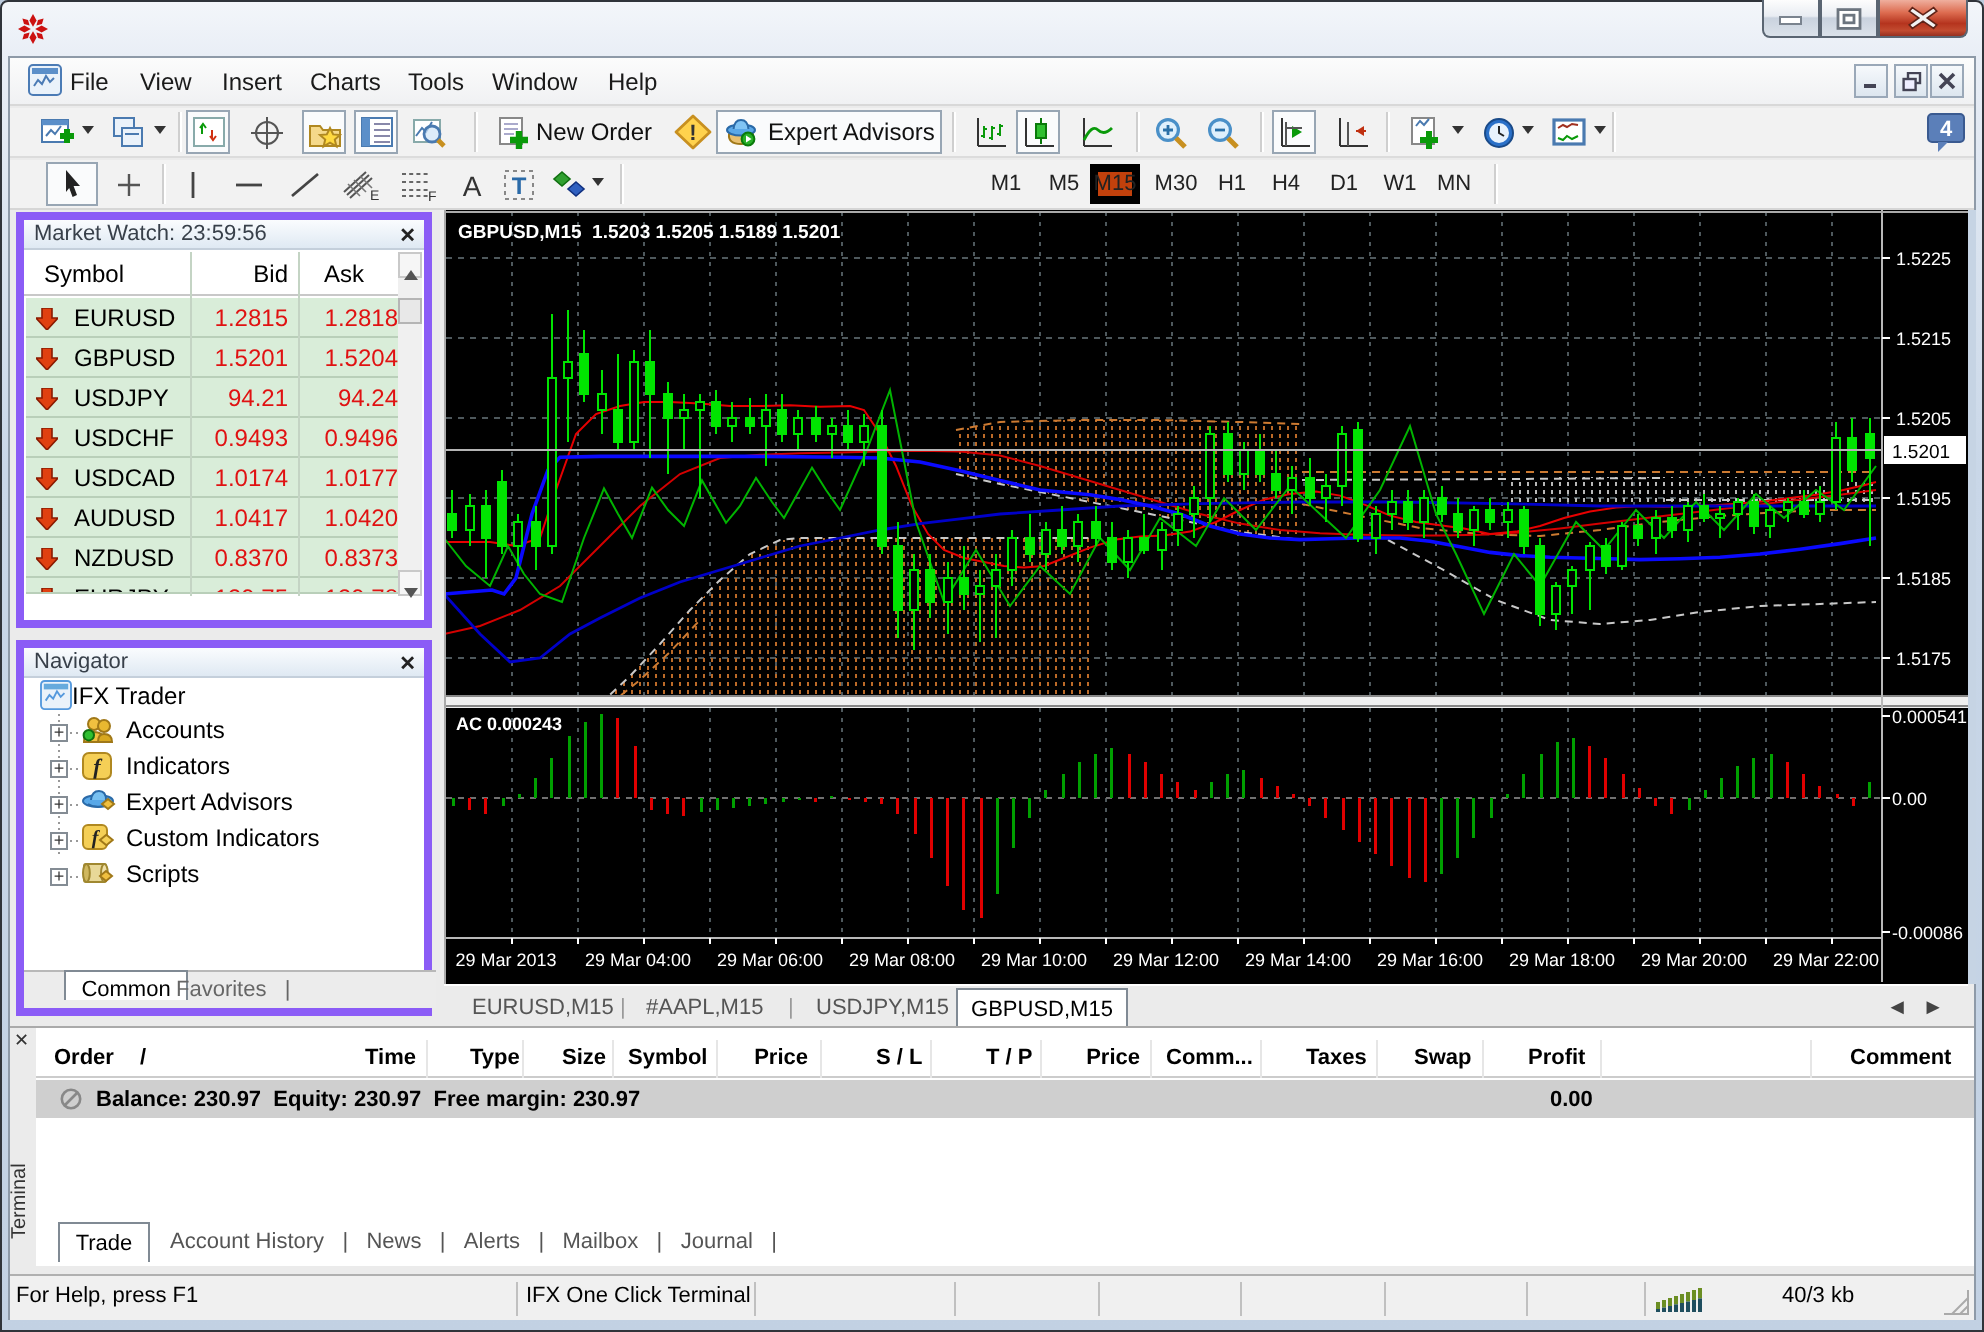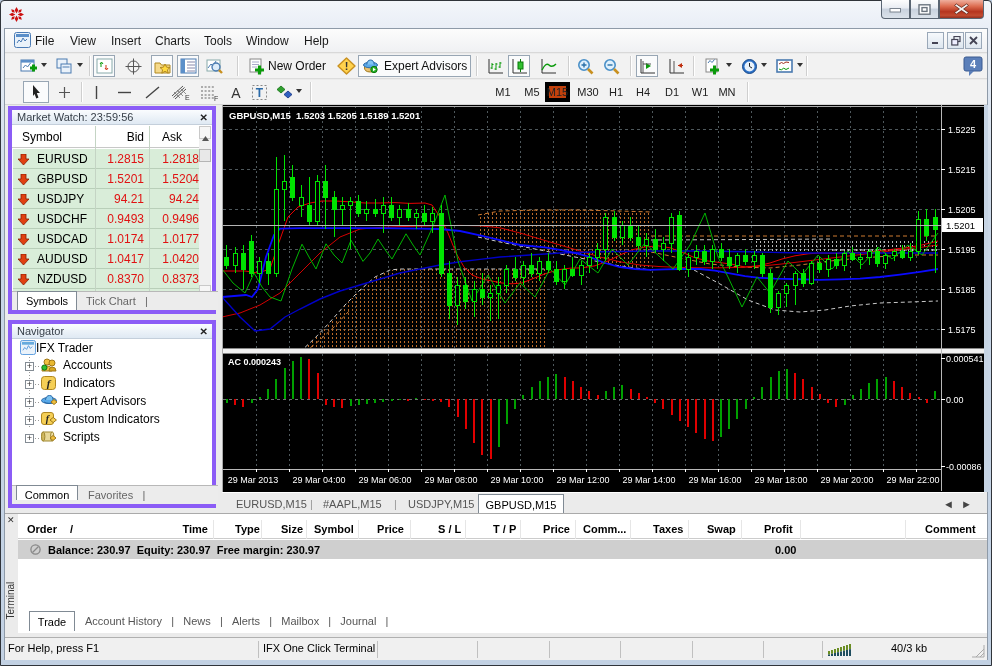--- a/index.html
+++ b/index.html
@@ -441,24 +441,20 @@
  <div class="abs" style="right:1px;top:16px;width:12px;height:172px;background:#f0f0f0">
    <div class="abs" style="left:0;top:0;width:12px;height:13px;background:#f6f6f6;border:1px solid #c9c9c9;text-align:center"><svg width="7" height="5" style="margin-top:3px">
             <path d="M3.5 0 L7 5 L0 5 Z" fill="#555"></path>
           </svg></div>
    <div class="abs" style="left:0;bottom:0;width:12px;height:13px;background:#f6f6f6;border:1px solid #c9c9c9"><svg width="7" height="5" style="margin:4px 0 0 2px">
             <path d="M3.5 5 L7 0 L0 0 Z" fill="#555"></path>
           </svg></div>
    <div class="abs" style="left:0;top:23px;width:12px;height:13px;background:#e8e8e8;border:1px solid #b5b5b5"></div>
  </div>
 
- <div class="abs" style="left:0;bottom:0;width:206px;height:19px;background:#ececec;border-top:1px solid #b8b8b8">
-   <div class="tab-act" style="left:5px;top:-1px;width:60px;height:19px;padding-top:3px">Symbols</div>
-   <span class="abs" style="left:74px;top:3px;color:#666;font-size:11px">Tick Chart&nbsp;&nbsp;&nbsp;|</span>
- </div>
 </div>
 
 <div class="panel" style="top:320px;height:188px">
  <div class="ptitle">Navigator</div>
  <div class="px">✕</div>
 <svg class="abs" style="left:8px;top:16px" width="16" height="15" viewBox="0 0 17 16">
         <rect x="0.5" y="0.5" width="16" height="15" rx="2" fill="#eaf2fa" stroke="#5599dd"></rect>
         <rect x="2" y="2" width="13" height="3" fill="#66aadd"></rect>
         <path d="M3 11 l2-3 2 2 2-4 2 3 2-2" stroke="#5599dd" fill="none"></path>
       </svg>
@@ -501,21 +497,21 @@
 <div class="abs" style="left:23px;top:114px;width:6px;height:1px;background-image:repeating-linear-gradient(90deg,#999 0 1px,transparent 1px 3px)"></div>
 <div class="plusbox" style="left:13px;top:110px">+</div>
 <svg class="abs" style="left:29px;top:106px" width="16" height="14" viewBox="0 0 16 14">
         <rect x="1" y="2" width="11" height="9" rx="1" fill="#e8d898" stroke="#a08830"></rect>
         <ellipse cx="2.2" cy="6.5" rx="1.7" ry="4.5" fill="#d0b860" stroke="#a08830"></ellipse>
         <ellipse cx="11.2" cy="6.5" rx="1.7" ry="4.5" fill="#f0e0a8" stroke="#a08830"></ellipse>
         <path d="M9 8 l3-2.5 3 2.5-3 2.5z" fill="#f0c040" stroke="#a07818"></path>
       </svg>
 <span class="tn" style="left:51px;top:106px">Scripts</span>
  <div class="abs" style="left:0;bottom:0;width:206px;height:19px;background:#ececec;border-top:1px solid #b8b8b8">
-   <div class="tab-act" style="left:4px;top:-1px;width:62px;height:15px;padding-top:3px">Common</div>
+   <div class="tab-act" style="left:20px;top:-1px;width:62px;height:15px;padding-top:3px">Common</div>
    <span class="abs" style="left:76px;top:3px;color:#666;font-size:11px">Favorites&nbsp;&nbsp;&nbsp;|</span>
  </div>
 </div>
 
 <div class="abs" style="left:984px;top:105px;width:4px;height:387px;background:#c6d4e4"></div>
 
 <svg width="762" height="408" viewBox="0 0 762 408" shape-rendering="crispEdges" style="position:absolute;left:222px;top:105px">
 <rect width="762" height="408" fill="#000"></rect>
 <defs>
         <pattern id="cl" width="4" height="4" patternUnits="userSpaceOnUse">

